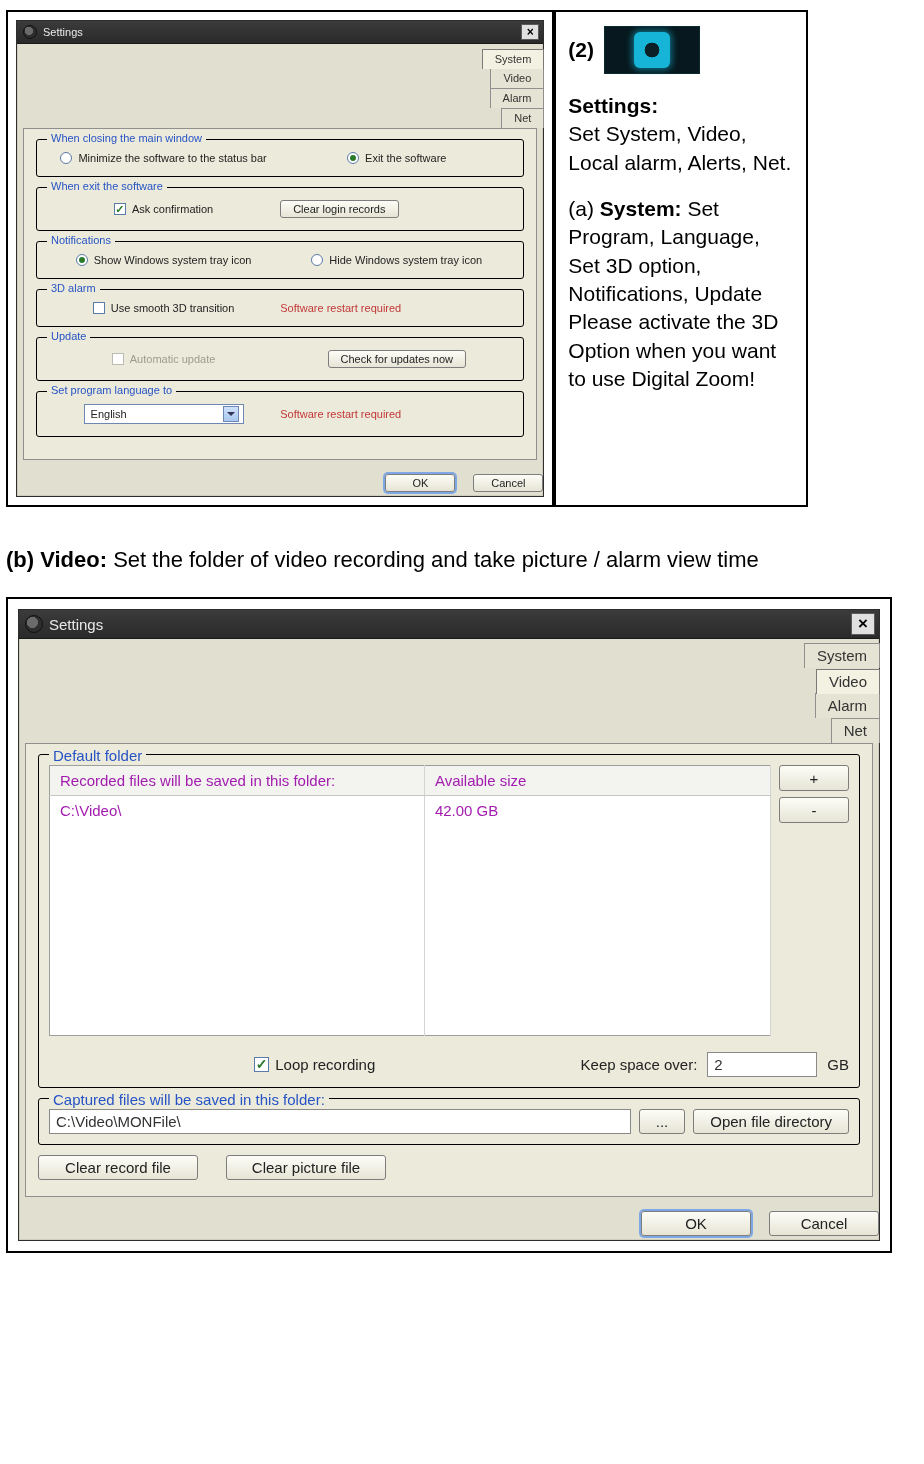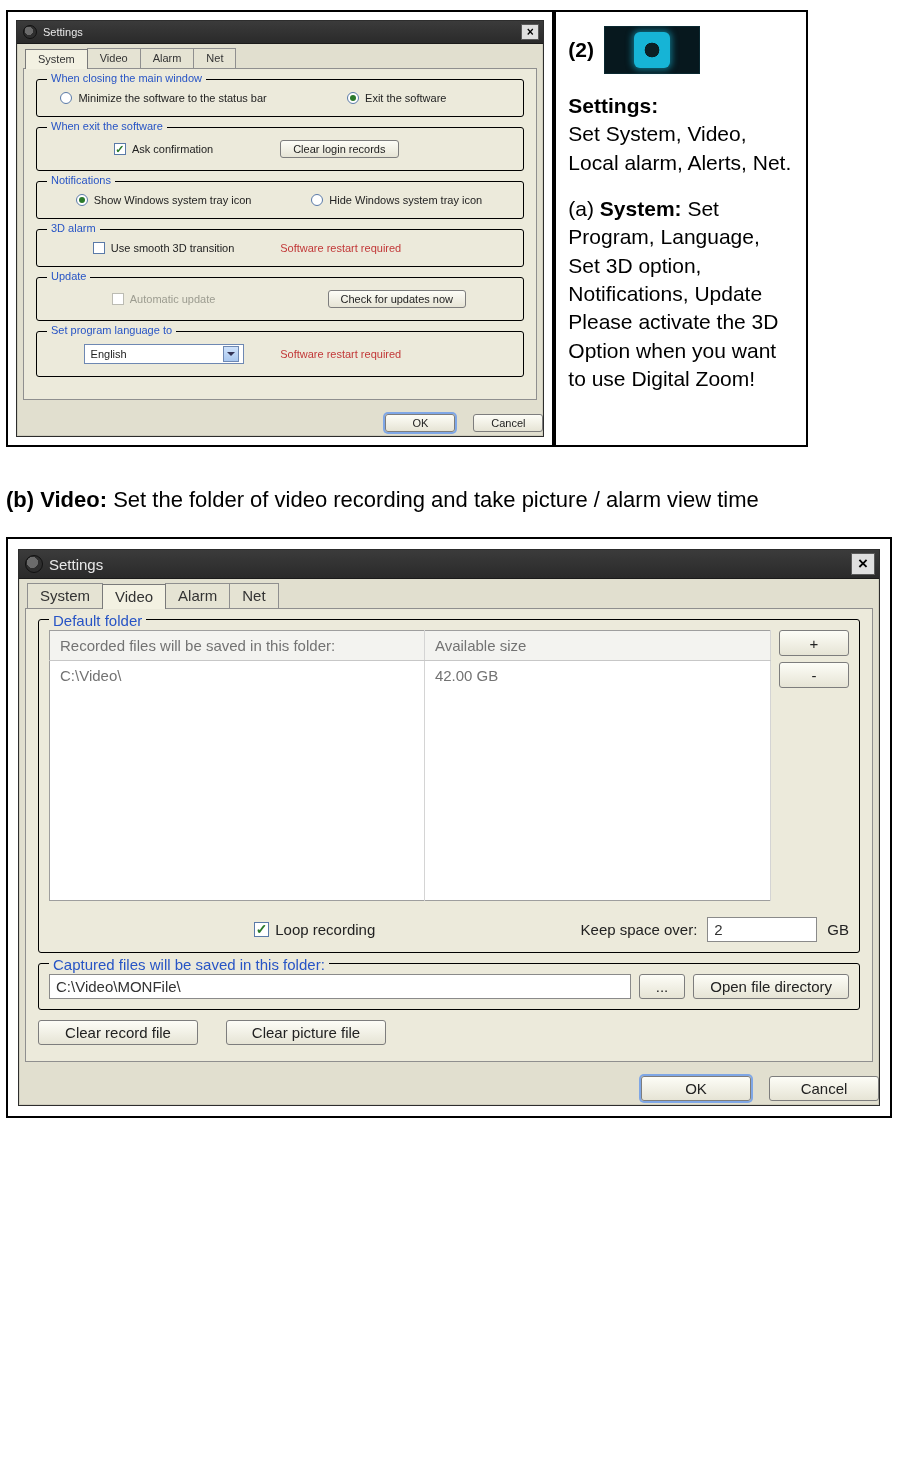--- a/index.html
+++ b/index.html
@@ -61,21 +61,21 @@
     width: 18px; height: 16px;
     background: #e0e0e0;
     border: 1px solid #5a5a5a;
     color: #000; font-weight: bold; font-size: 12px; line-height: 12px;
     display: flex; align-items: center; justify-content: center;
     cursor: pointer;
   }
   .win.large .close-btn { width: 24px; height: 22px; font-size: 17px; }
 
   
-  .tabs { display: flex; align-items: flex-end; gap: 0; padding: 4px 0 0 8px; }
+  .tabs { display: flex; align-items: flex-end; gap: 0; padding: 4px 0 0 8px; flex-direction: column; }
   .tab {
     padding: 3px 12px 4px 12px;
     background: #e5e3d3;
     border: 1px solid #8f8f8f;
     border-bottom: none;
     margin-right: -1px;
     color: #333;
     cursor: pointer;
     user-select: none;
   }
@@ -149,21 +149,21 @@
 
   .footer { display:flex; justify-content:flex-end; gap:18px; padding:8px 0 4px 6px; }
 
   
   .folder-table {
     width:100%; border:1px solid #9e9e9e; background:#fff;
     border-collapse: collapse; table-layout: fixed;
   }
   .folder-table th, .folder-table td {
     text-align:left; padding:6px 10px; border-right:1px solid #d4d4d4;
-    font-weight:normal; color:#737373;
+    font-weight:normal; color:#a21caf;
   }
   .folder-table thead th { background:#f3f3f0; border-bottom:1px solid #c7c7c7; }
   .folder-table .filler td { height:210px; vertical-align:top; }
   .side-btns { display:flex; flex-direction:column; gap:6px; margin-left:8px; }
   .sq-btn { width:34px; height:26px; }
 
   .text-input {
     background:#fff; border:1px solid #8a8a8a; padding:3px 6px; color:#333;
   }
 

